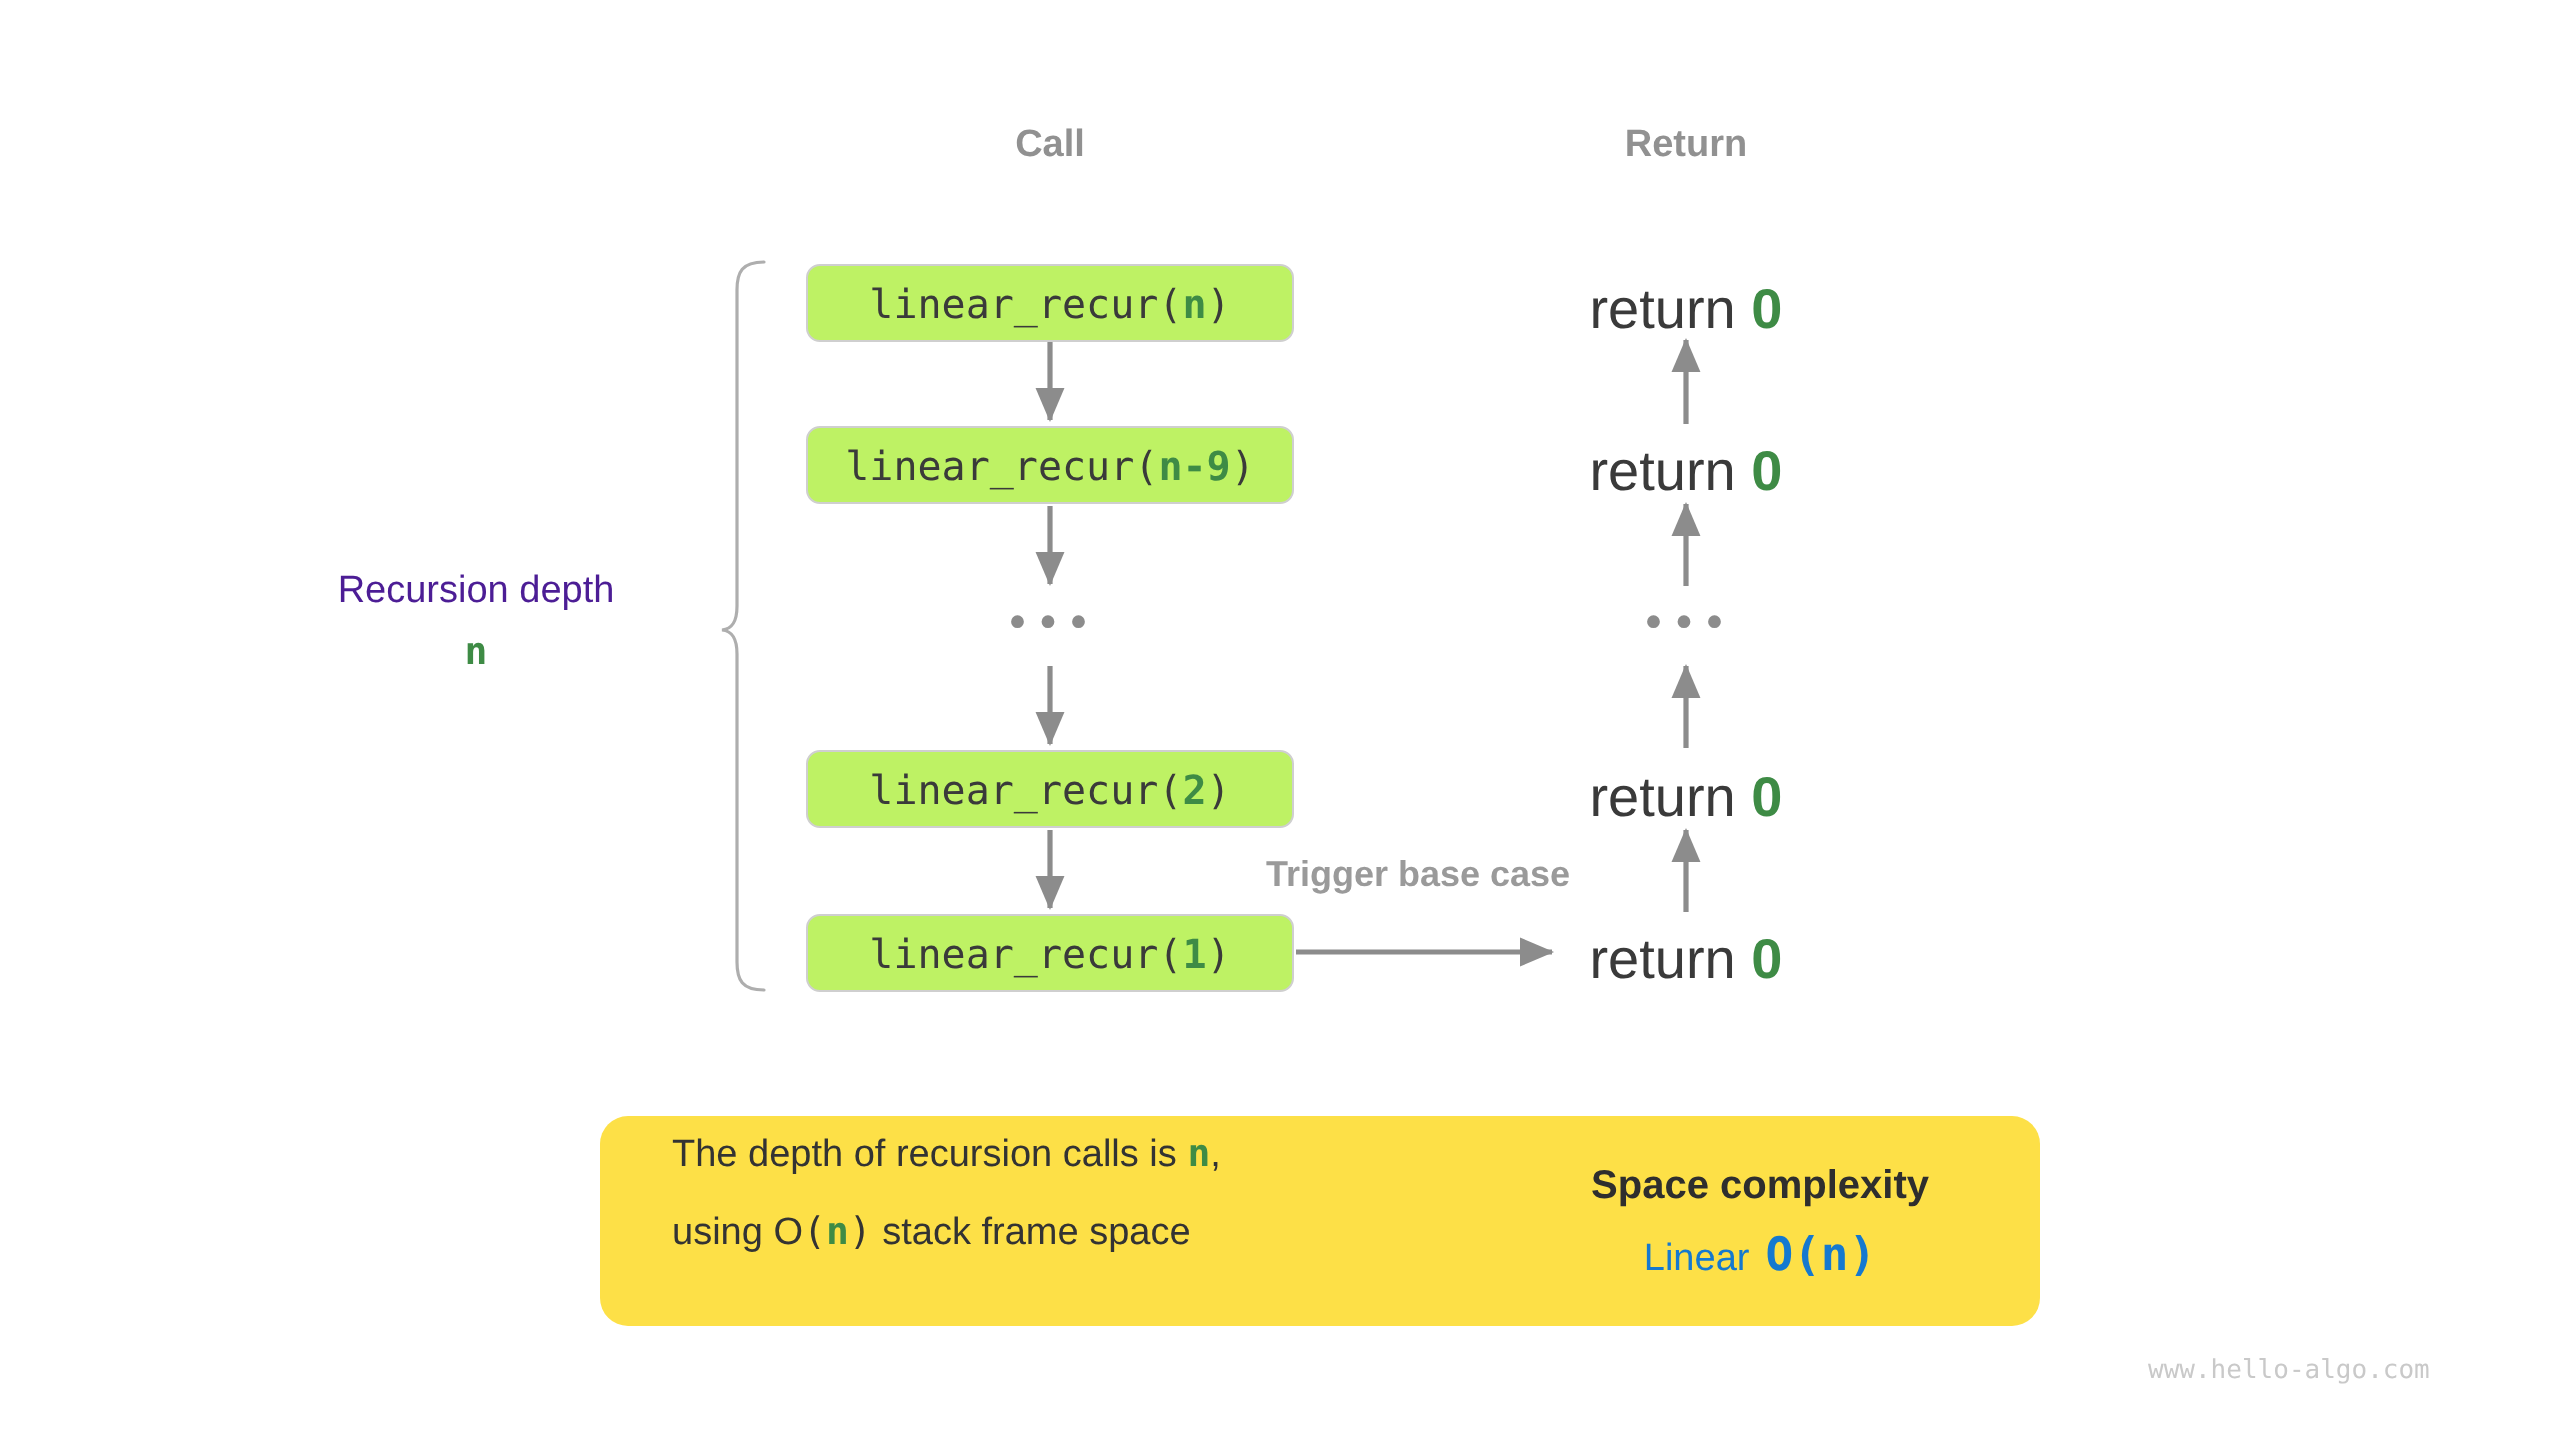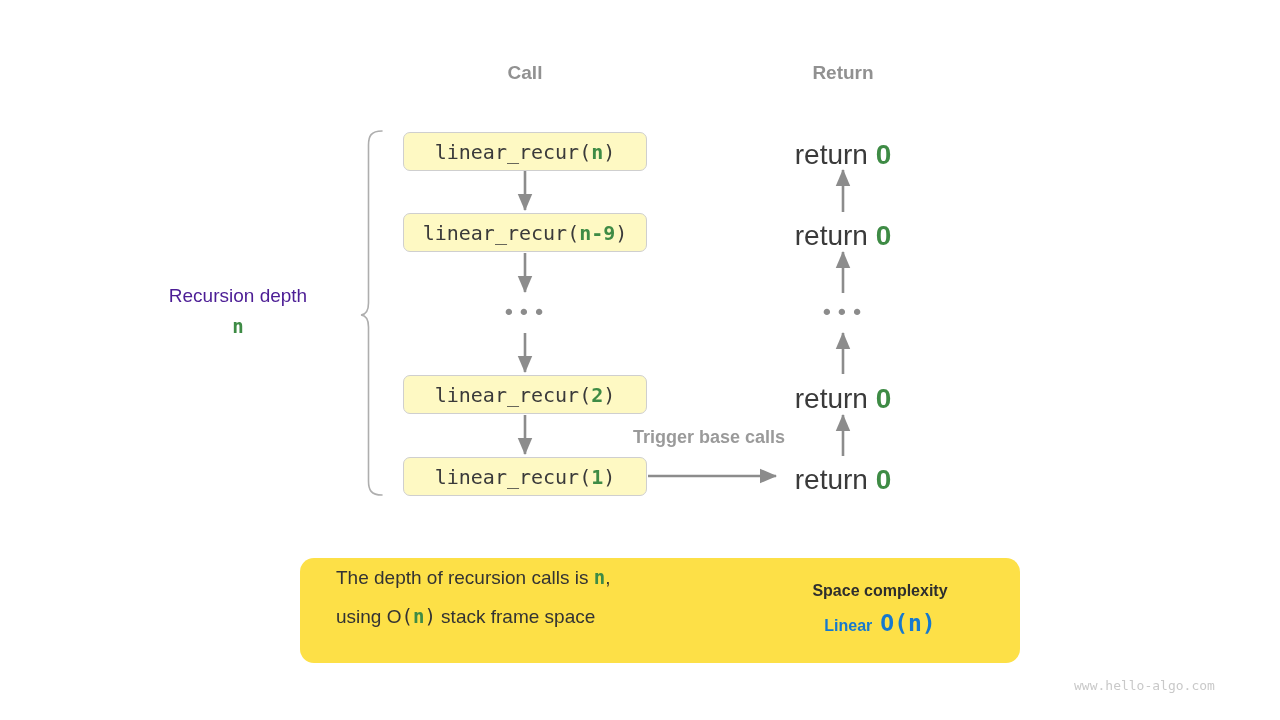--- a/index.html
+++ b/index.html
@@ -29,21 +29,21 @@
     font-weight: bold;
     color: #919191;
     text-align: center;
     white-space: nowrap;
   }
 
   
   .call-box {
     box-sizing: border-box;
     height: 39px;
-    background: #fef9c3;
+    background: #bef264;
     border: 1.5px solid #cfcfcf;
     border-radius: 7px;
     display: flex;
     align-items: center;
     justify-content: center;
     font-family: "DejaVu Sans Mono", monospace;
     font-size: 20px;
     color: #3a3a3a;
     white-space: nowrap;
     letter-spacing: 0px;
@@ -114,34 +114,34 @@
   }
   .info-left .mono { font-family: "DejaVu Sans Mono", monospace; }
   .info-left .grn {
     font-family: "DejaVu Sans Mono", monospace;
     color: #3e8b45;
     font-weight: bold;
   }
   .info-right { text-align: center; }
   .info-title {
     font-family: "Liberation Sans", sans-serif;
-    font-size: 16px;
+    font-size: 20px;
     font-weight: bold;
     color: #2e2e2e;
     white-space: nowrap;
   }
   .info-value {
     margin-top: 10px;
     white-space: nowrap;
     color: #1579cf;
   }
   .info-value .w1 {
     font-family: "Liberation Sans", sans-serif;
-    font-size: 16px;
-    font-weight: bold;
+    font-size: 19px;
+    font-weight: normal;
   }
   .info-value .w2 {
     font-family: "DejaVu Sans Mono", monospace;
     font-size: 23px;
     font-weight: bold;
     margin-left: 8px;
   }
 
   
   .watermark {
@@ -235,21 +235,21 @@
   <div class="abs ret-label" style="left:743px; top:383px; width:200px;">
     <span>return</span>
     <span class="rv">0</span>
   </div>
 
   <div class="abs ret-label" style="left:743px; top:464px; width:200px;">
     <span>return</span>
     <span class="rv">0</span>
   </div>
 
-  <div class="abs trigger-label" style="left:589px; top:427px; width:240px;">Trigger base calls</div>
+  <div class="abs trigger-label" style="left:589px; top:427px; width:240px;">Trigger base case</div>
 
   <div class="abs info-panel" style="left:280px; top:558px; width:720px; height:105px;">
 
     <div class="info-left" style="margin-left:36px;">
       <div><span>The depth of recursion calls is </span><span class="grn">n</span><span>,</span></div>
       <div><span>using O</span><span class="mono">(</span><span class="grn">n</span><span class="mono">)</span><span> stack frame space</span></div>
     </div>
 
     <div class="info-right" style="position:absolute; left:470px; top:24px; width:220px;">
       <div class="info-title">Space complexity</div>

